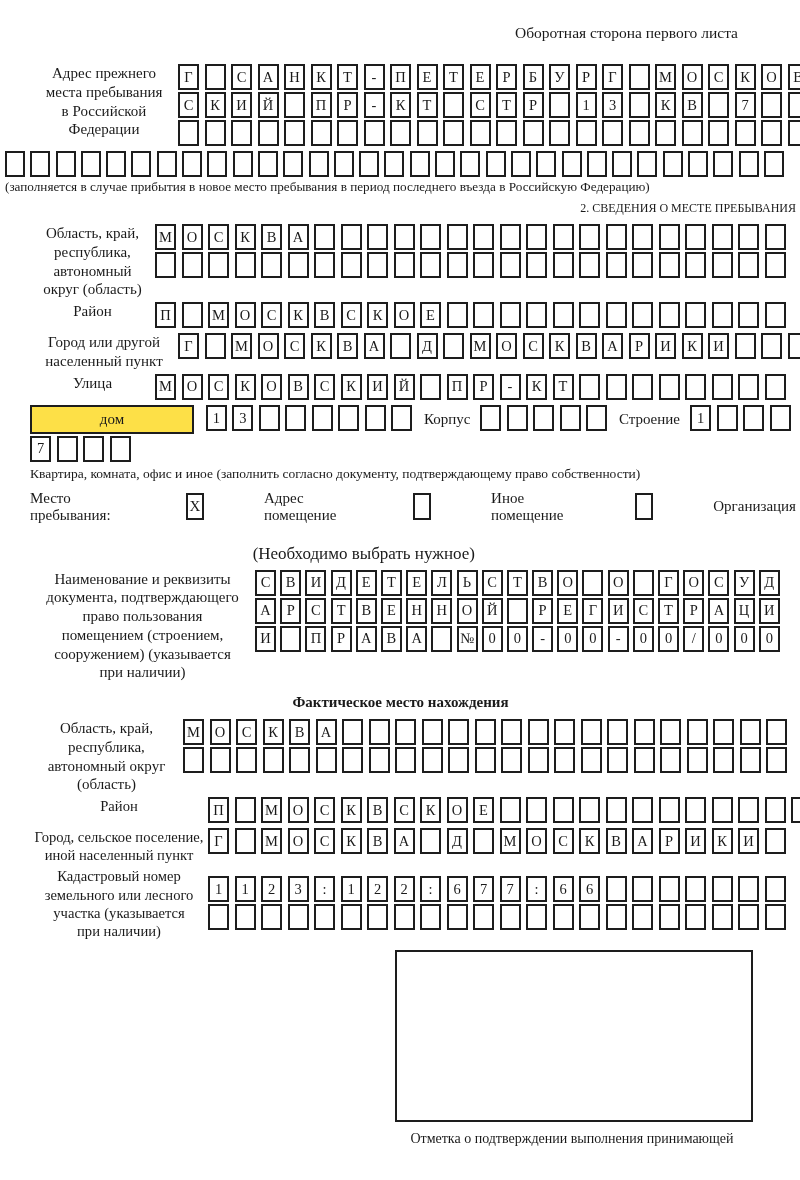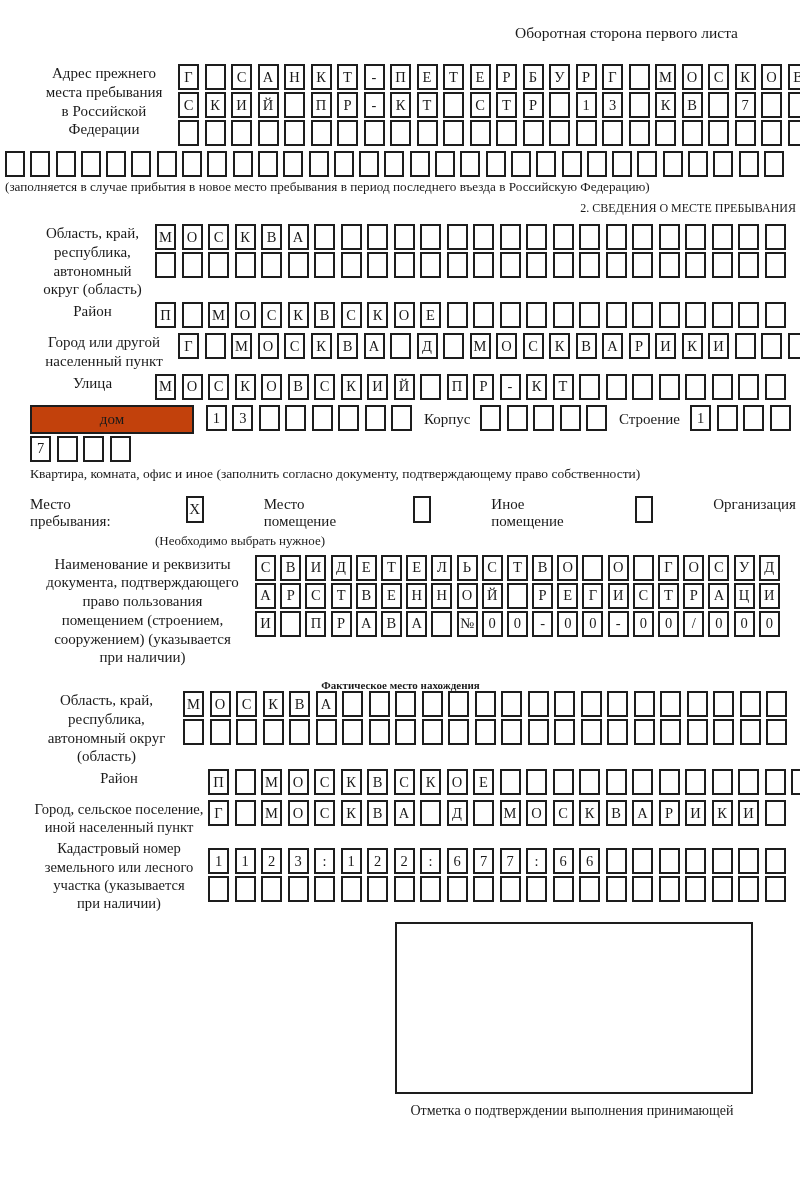--- a/index.html
+++ b/index.html
@@ -42,36 +42,36 @@
   .overflow-row .cell { width:20px; margin-right:5.3px; }
 
   .caption { font-size:13.2px; }
   .center { text-align:left; margin:2px 0 6px 0; }
   .sect-title { text-align:right; font-weight:normal; font-size:12px; margin:6px 0 8px 0; }
 
   .hrow { display:flex; align-items:center; margin-left:25px; margin-bottom:2px; }
   .typebox {
     box-sizing:border-box; height:29px; border:2px solid #1d1d1d;
     display:flex; align-items:center; justify-content:center;
-    font-size:15px; margin-right:12px; background:#c2410c;
+    font-size:15px; margin-right:12px; background:#fde047;
   }
   .w165 { width:165px; }
   .w200 { width:200px; }
   .inline-lbl { margin:0 10px 0 6px; font-size:15px; }
   .undercap { margin:1px 0 4px 25px; font-size:13.5px; }
 
-  .stayrow { display:flex; margin-left:25px; margin-top:14px;gap:48px; }
+  .stayrow { display:flex; align-items:center; margin-left:25px; margin-top:8px;gap:48px; }
   .chk {
     box-sizing:border-box; width:23px; height:27px; border:2px solid #1d1d1d;
     display:flex; align-items:center; justify-content:center;
     font-size:15px; margin:0 12px 0 14px; background:#fff;
   }
-  .stay-note { width:320px; margin-left:150px; text-align:left; font-size:13px; margin-top:3px; margin-bottom:6px; }
-
-  .subhead { text-align:center; font-weight:bold; font-size:11px; margin:12px 0 0 0; }
+  .stay-note { width:320px; margin-left:150px; text-align:right; font-size:17px; margin-top:20px; margin-bottom:6px; }
+
+  .subhead { text-align:center; font-weight:bold; font-size:15px; margin:12px 0 8px 0; }
   .subnote { text-align:center; font-size:13.8px; line-height:1.5; margin-bottom:8px; }
 
   .cad-col { margin-top:9px; }
 
   .stamp-box {
     box-sizing:border-box; width:358px; height:172px;
     border:2px solid #1d1d1d; margin:10px 0 6px 390px; background:#fff;
   }
   .stamp-caption { width:410px; margin-left:362px; text-align:center; font-size:14px; line-height:1.55; }
 </style>
@@ -398,21 +398,21 @@
         <span class="cell"></span>
         <span class="cell"></span>
         <span class="cell"></span>
       </div>
   </div>
   <div class="undercap">Квартира, комната, офис и иное (заполнить согласно документу, подтверждающему право собственности)</div>
 
   <div class="stayrow">
     <span>Место пребывания:</span>
     <span class="chk">X</span>
-    <span>Место помещение</span>
+    <span>Адрес помещение</span>
     <span class="chk"></span>
     <span>Иное помещение</span>
     <span class="chk"></span>
     <span>Организация</span>
   </div>
   <div class="stay-note">(Необходимо выбрать нужное)</div>
 
   <div class="frow">
     <div class="lbl lbl-doc">
         <div>Наименование и реквизиты</div>

